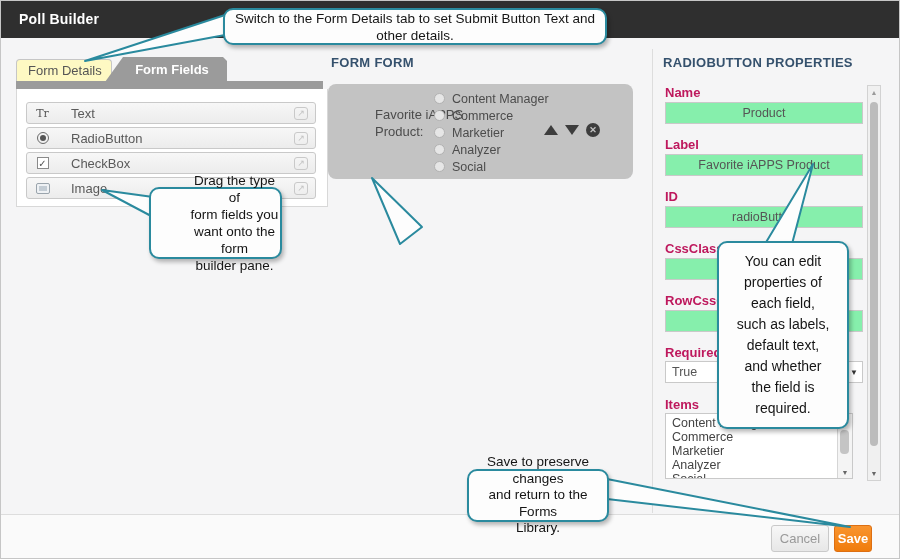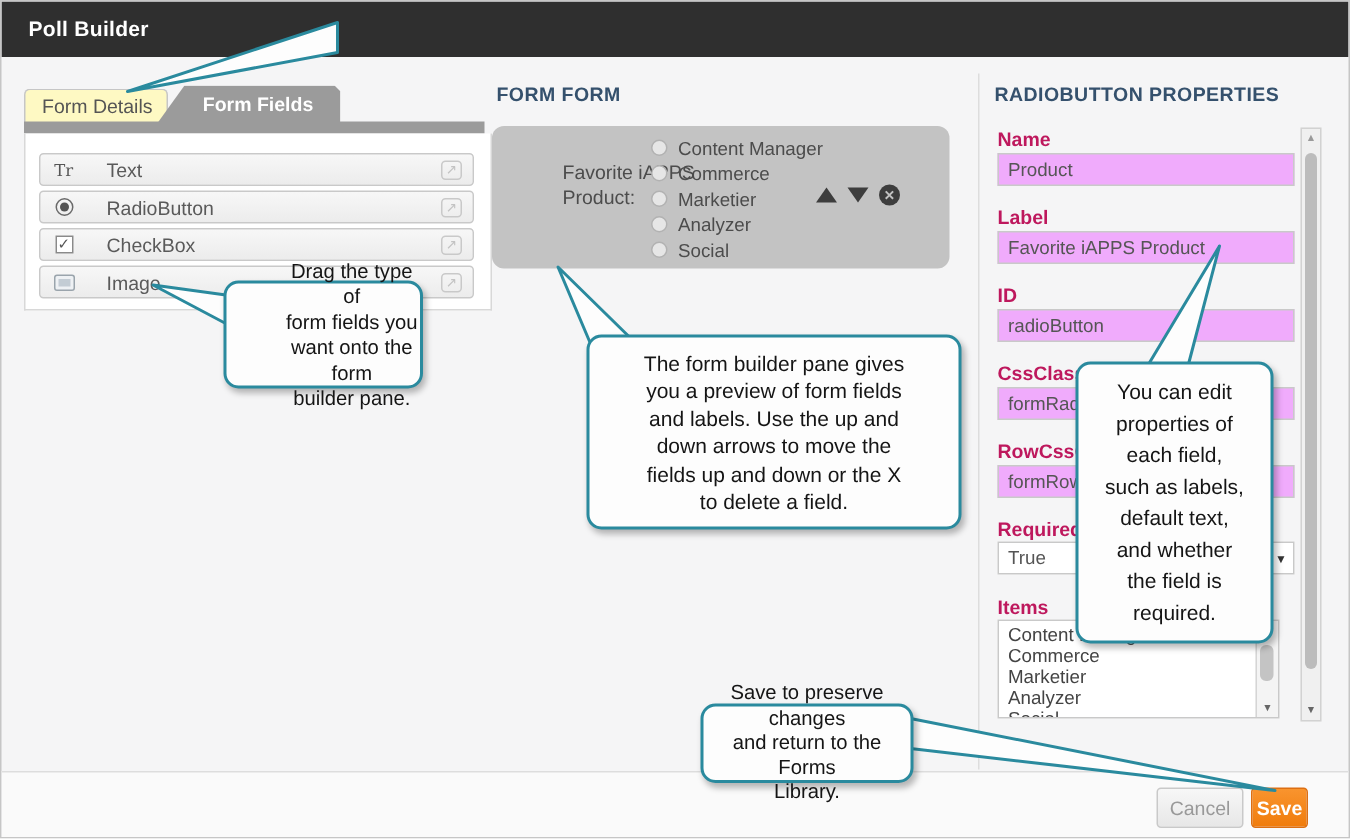--- a/index.html
+++ b/index.html
@@ -67,22 +67,22 @@
   .tri-dn{ width:0; height:0; border-left:7px solid transparent; border-right:7px solid transparent;
           border-top:10px solid #3d3d3d; cursor:pointer; }
   .del{ width:14px; height:14px; border-radius:50%; background:#3d3d3d; color:#c3c3c3;
           font-size:9px; font-weight:bold; line-height:14px; text-align:center; cursor:pointer; }
 
   .vdivider{ position:absolute; left:651px; top:48px; width:1px; height:464px; background:#ddd; }
 
   
   .plabel{ position:absolute; left:664px; font-size:13px; font-weight:bold; color:#be185d; }
   .pinput{ position:absolute; left:664px; width:198px; height:22px; border:1px solid #c9c9c9;
-          background:#f0abfc; font-family:"Liberation Sans", sans-serif; font-size:12.5px;
-          color:#555; padding:0 6px; }
+          background:#86efac; font-family:"Liberation Sans", sans-serif; font-size:12.5px;
+          color:#555; padding:0 6px;text-align:center; }
   .pselect{ position:absolute; left:664px; top:360px; width:198px; height:22px;
           border:1px solid #c9c9c9; background:#fff; display:flex; align-items:center;
           cursor:pointer; }
   .pselect .sv{ font-size:12.5px; color:#555; padding-left:6px; flex:1; }
   .pselect .sa{ width:17px; height:100%; border-left:1px solid #c9c9c9; display:flex;
           align-items:center; justify-content:center; font-size:8px; color:#333; }
   .listbox{ position:absolute; left:664px; top:412px; width:188px; height:66px;
           background:#fff; border:1px solid #c9c9c9; overflow:hidden; }
   .listbox .rows{ padding:2px 0 0 6px; }
   .listbox .row{ font-size:12.5px; color:#444; line-height:14px; white-space:nowrap; }
@@ -257,30 +257,26 @@
   <div class="btn-save">Save</div>
 
   <svg class="tails" viewBox="0 0 900 559">
     <polygon points="224,14 224,34 84,60" fill="#fdfdfd" stroke="#2a8a9e" stroke-width="2" stroke-linejoin="round"></polygon>
     <polygon points="152,196 152,216 101,189" fill="#fdfdfd" stroke="#2a8a9e" stroke-width="2" stroke-linejoin="round"></polygon>
     <polygon points="399,243 421,226 371,177" fill="#fdfdfd" stroke="#2a8a9e" stroke-width="2" stroke-linejoin="round"></polygon>
     <polygon points="764,243 791,243 812,163" fill="#fdfdfd" stroke="#2a8a9e" stroke-width="2" stroke-linejoin="round"></polygon>
     <polygon points="606,478 606,498 849,526" fill="#fdfdfd" stroke="#2a8a9e" stroke-width="2" stroke-linejoin="round"></polygon>
   </svg>
 
+  <div class="callout c-top">Switch to the Form Details tab to set Submit Button Text and
+other details.</div>
   <div class="callout c-left">Drag the type of
 form fields you
 want onto the form
 builder pane.</div>
-  <div class="callout c-center">The form builder pane gives
-you a preview of form fields
-and labels. Use the up and
-down arrows to move the
-fields up and down or the X
-to delete a field.</div>
   <div class="callout c-right">You can edit
 properties of
 each field,
 such as labels,
 default text,
 and whether
 the field is
 required.</div>
   <div class="callout c-bottom">Save to preserve changes
 and return to the Forms

